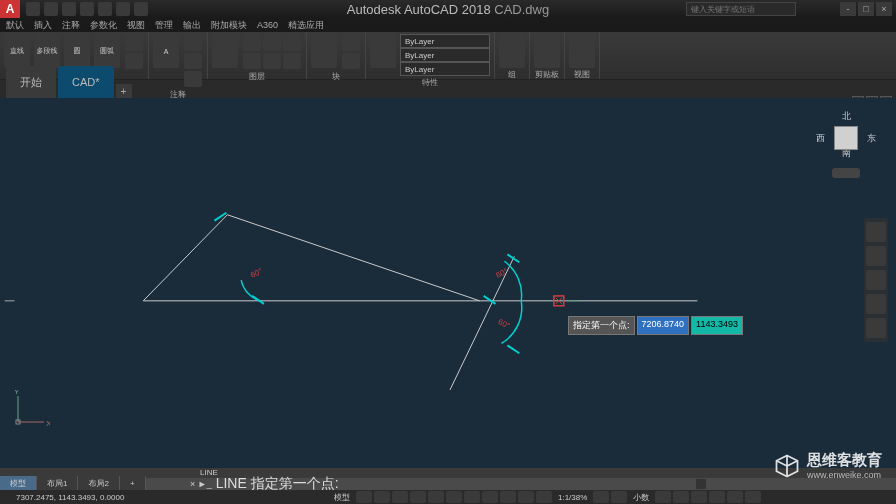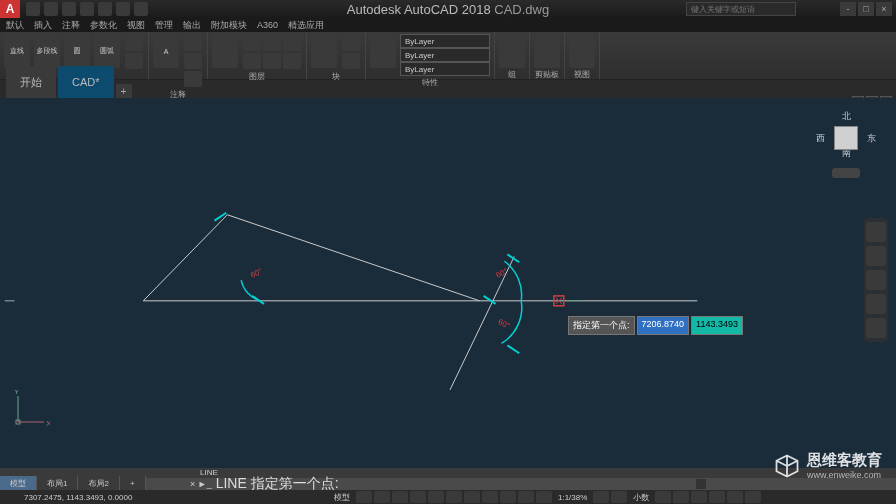--- a/index.html
+++ b/index.html
@@ -47,21 +47,21 @@
 .cmd-area{position:absolute;bottom:14px;left:0;right:0;height:22px;display:flex;flex-direction:column;}
 .cmd-hist{height:10px;background:#3a3a3a;color:#ccc;font-size:8px;padding:0 200px;}
 .cmd-line{height:12px;background:#4a4a4a;display:flex;align-items:center;padding:0 190px;}
 .cmd-arrow{color:#ccc;font-size:9px;margin-right:4px;}
 .cmd-text{color:#ddd;font-size:14px;}
 .cmd-scroll{position:absolute;right:190px;width:10px;height:10px;background:#333;}
 .model-tabs{position:absolute;bottom:14px;left:0;height:14px;display:flex;font-size:8px;}
 .mt{padding:0 10px;background:#3a3a3a;color:#ccc;border-right:1px solid #555;display:flex;align-items:center;}
 .mt.active{background:#4a6a8a;}
 .status-bar{position:absolute;bottom:0;left:0;right:0;height:14px;background:#2a2a2a;display:flex;align-items:center;font-size:8px;color:#ccc;}
-.sb-left{padding:0 24px;}
+.sb-left{padding:0 16px;}
 .sb-center{position:absolute;left:330px;display:flex;gap:2px;align-items:center;}
 .sb-btn{width:16px;height:12px;background:#3a3a3a;border-radius:2px;}
 .sb-text{padding:0 4px;}
 .watermark{position:absolute;bottom:24px;right:14px;display:flex;align-items:center;gap:6px;color:#fff;opacity:0.85;}
 .wm-icon{width:28px;height:28px;}
 .wm-txt1{font-size:15px;font-weight:bold;}
 .wm-txt2{font-size:9px;color:#ccc;}
 </style>
 </head>
 <body>

